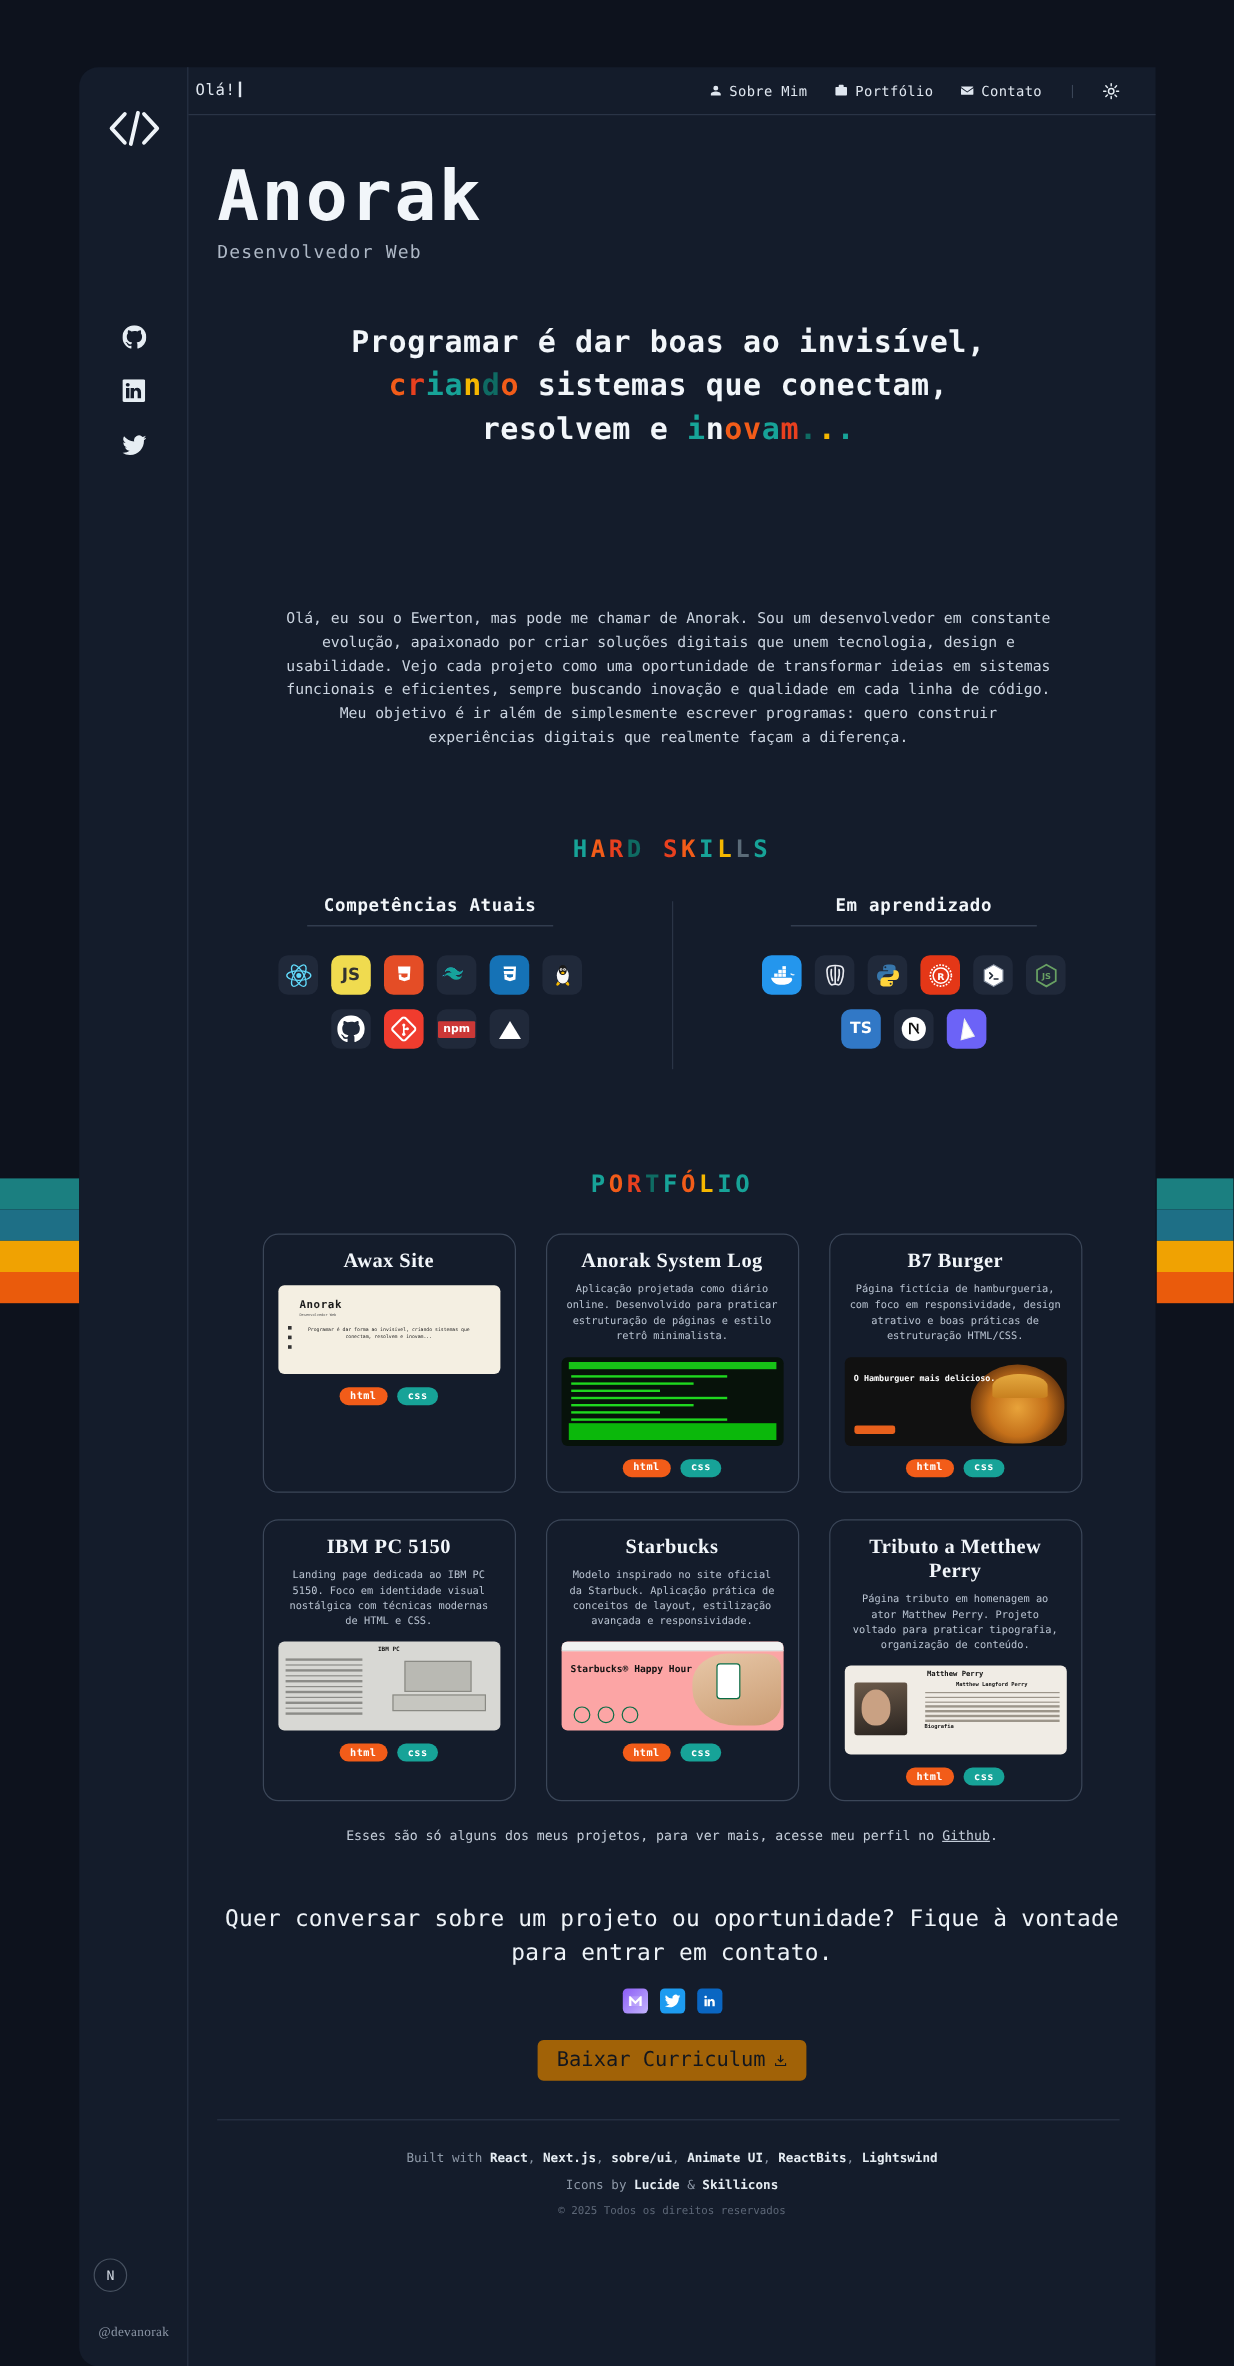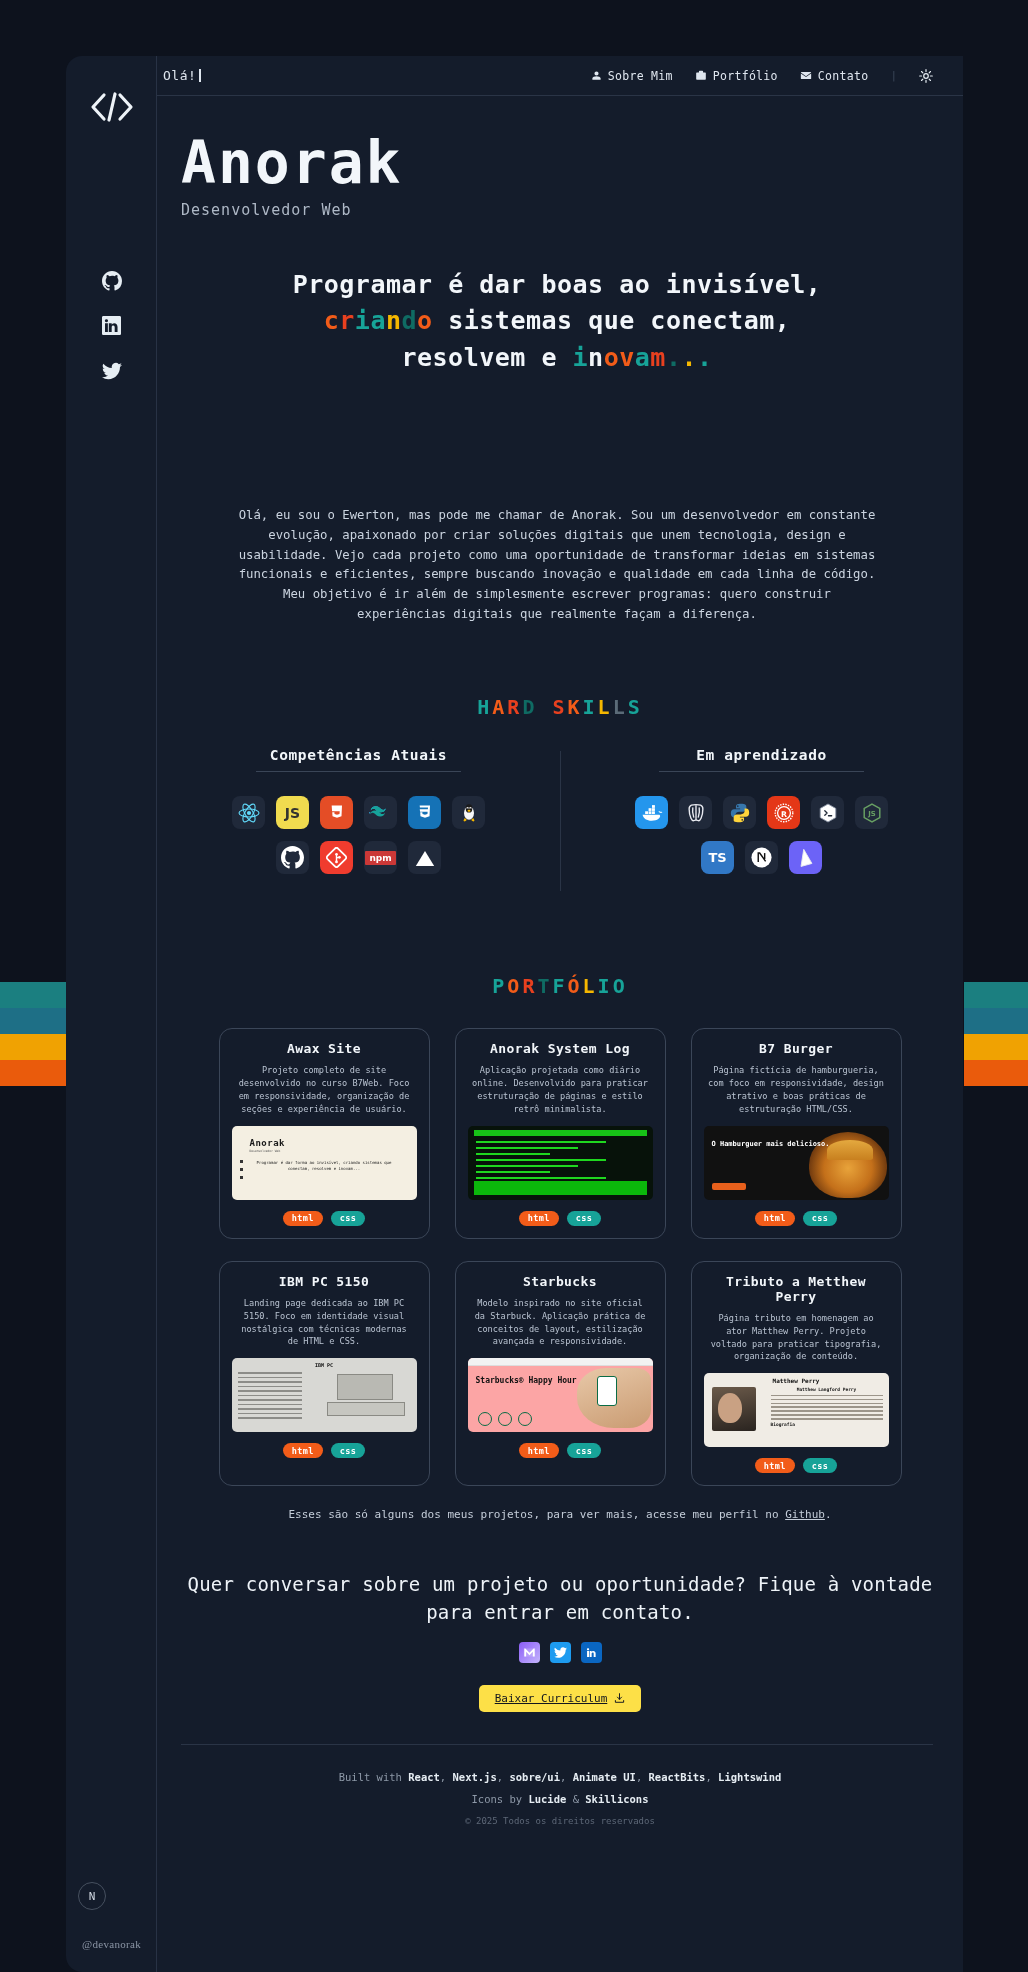--- a/index.html
+++ b/index.html
@@ -89,22 +89,22 @@
   .sk { width:33px; height:33px; border-radius:8px; display:flex; align-items:center;
         justify-content:center; font-size:12px; font-weight:700; }
 
   
   #portfolio { margin-top:100px; }
   #cards { margin-top:30px; display:flex; flex-direction:column; gap:22px;
            align-items:center; }
   .card-row { display:flex; gap:25px; }
   .card { width:211px; border:1px solid #3b4658; border-radius:13px; padding:12px 10px 12px;
           display:flex; flex-direction:column; align-items:center; background:#141c2b; }
-  .card h4 { font-size:13px; font-weight:700; color:#f2f6fa; letter-spacing:.4px;
-             text-align:center; }
+  .card h4 { font-size:17px; font-weight:700; color:#f2f6fa; letter-spacing:.4px;
+             text-align:center;font-family:Liberation Serif, serif; }
   .card .desc { margin-top:8px; font-size:8.6px; line-height:1.5; color:#b9c3d1;
                 text-align:center; padding:0 6px; }
   .thumb { margin-top:10px; width:185px; height:74px; border-radius:5px; overflow:hidden;
            position:relative; }
   .tags { margin-top:11px; display:flex; gap:8px; }
   .tag { font-size:8.5px; font-weight:700; padding:2.5px 9px; border-radius:9px;
          color:#fff; letter-spacing:.4px; }
 
   
   .th-awax { background:#f4efe2; }
@@ -166,23 +166,23 @@
 
   
   #more { margin-top:22px; text-align:center; font-size:11px; color:#c4cdd9; }
   #more u { text-decoration:underline; }
   #cta { margin-top:50px; text-align:center; font-size:19px; line-height:1.45;
          color:#eef3f8; padding:0 26px; letter-spacing:.2px; }
   #social { margin-top:16px; display:flex; justify-content:center; gap:10px; }
   .soc { width:21px; height:21px; border-radius:4px; display:flex; align-items:center;
          justify-content:center; }
   #cv-wrap { margin-top:22px; display:flex; justify-content:center; }
-  #cv { background:#fde047; color:#12161e; font-size:11px; padding:7px 16px;
+  #cv { background:#a16207; color:#12161e; font-size:17px; padding:7px 16px;
         border-radius:5px; display:flex; align-items:center; gap:7px; cursor:pointer;
-        border:none; font-family:inherit;text-decoration:underline; }
+        border:none; font-family:inherit; }
   #footline { margin:32px 30px 0 24px; border-top:1px solid #2a3446; }
   #credits { margin-top:22px; text-align:center; font-size:10.5px; color:#8e99a8;
              line-height:2.05; }
   #credits b { color:#e6edf3; font-weight:700; }
   #copyright { margin-top:6px; text-align:center; font-size:9px; color:#5d6777; }
 </style>
 </head>
 <body>
 
 <div id="page">
@@ -429,21 +429,20 @@
         </div>
       </div>
     </section>
 
     <section id="portfolio">
       <h2 class="section-title" id="portfolio-title"><span style="color: rgb(23, 163, 152);">P</span><span style="color: rgb(242, 92, 25);">O</span><span style="color: rgb(232, 64, 31);">R</span><span style="color: rgb(15, 107, 99);">T</span><span style="color: rgb(23, 163, 152);">F</span><span style="color: rgb(242, 92, 25);">Ó</span><span style="color: rgb(245, 183, 0);">L</span><span style="color: rgb(23, 163, 152);">I</span><span style="color: rgb(23, 163, 152);">O</span></h2>
       <div id="cards">
           <div class="card-row">
             <div class="card">
               <h4>Awax Site</h4>
-              <div class="desc">Projeto completo de site desenvolvido no curso B7Web. Foco em responsividade, organização de seções e experiência de usuário.</div>
               <div class="thumb th-awax">
         <div class="bar"></div>
         <div class="dot" style="top:34px"></div>
                 <div class="dot" style="top:42px"></div>
                 <div class="dot" style="top:50px"></div>
         <div class="t1">Anorak</div>
                 <div class="t2">Desenvolvedor Web</div>
         <div class="t3" style="padding:0 22px">Programar é dar forma ao invisível, criando sistemas que conectam, resolvem e inovam...</div>
               </div>
               <div class="tags">

